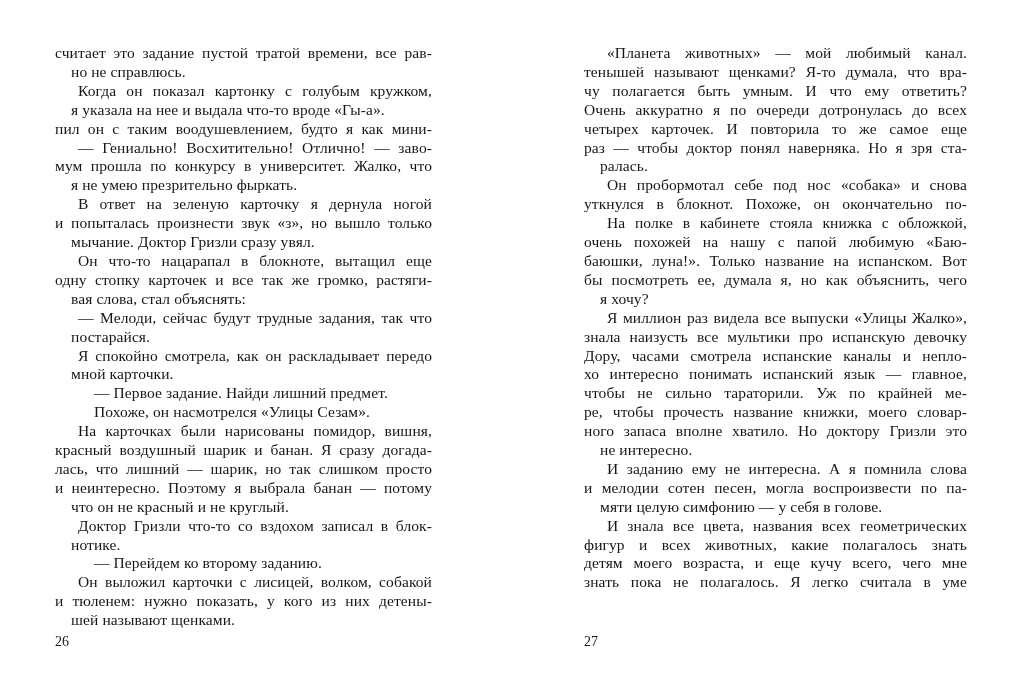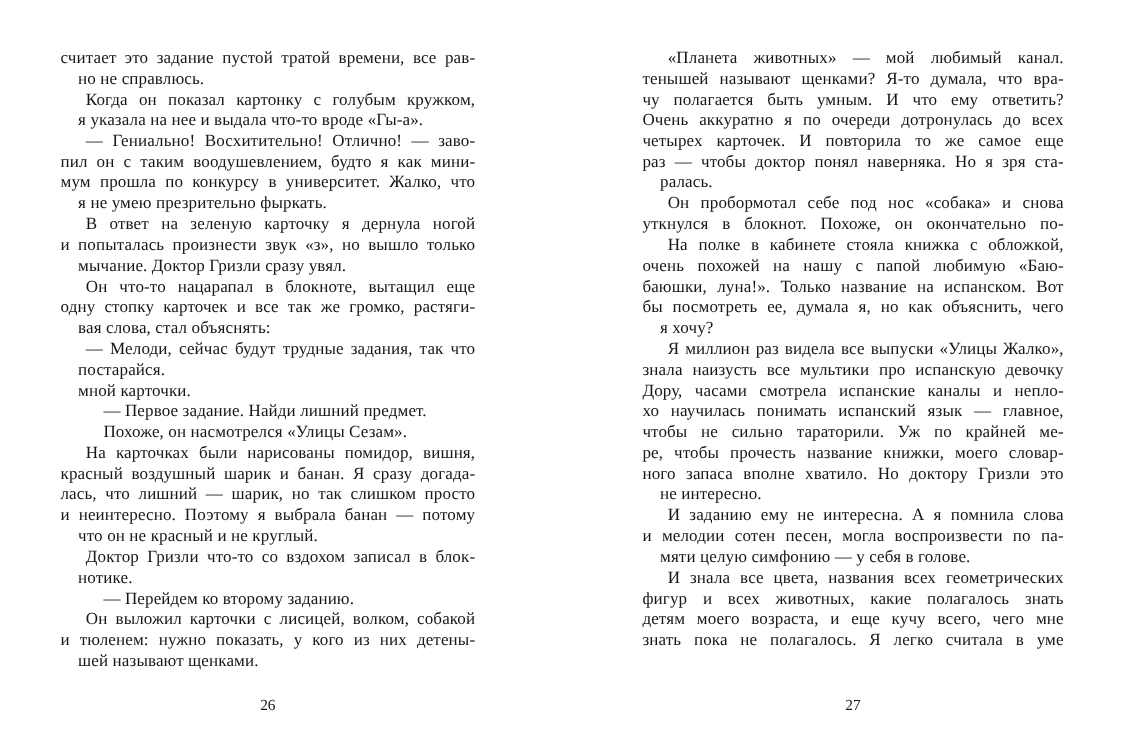--- a/index.html
+++ b/index.html
@@ -26,47 +26,48 @@
     text-align: justify;
     text-align-last: justify;
     letter-spacing: 0.1px;
   }
   .line.indent { text-indent: 23px; }
   .line.para-end { text-align-last: left; margin-left: 16px; }
   .page-number {
     position: absolute;
     top: 634px;
     font-size: 14px;
-    text-align: center;
+    text-align: left;
     color: #161616;
   }
   .page-number.left  { left: 55px;  width: 377px; }
   .page-number.right { left: 584px; width: 383px; }
 </style>
 </head>
 <body>
 
 <div id="spread">
     <div class="text-column left">
       <div class="line">считает это задание пустой тратой времени, все рав-</div>
       <div class="line para-end">но не справлюсь.</div>
       <div class="line indent">Когда он показал картонку с голубым кружком,</div>
       <div class="line para-end">я указала на нее и выдала что-то вроде «Гы-а».</div>
+      <div class="line">пил он с таким воодушевлением, будто я как мини-</div>
       <div class="line indent">— Гениально! Восхитительно! Отлично! — заво-</div>
-      <div class="line">пил он с таким воодушевлением, будто я как мини-</div>
       <div class="line">мум прошла по конкурсу в университет. Жалко, что</div>
       <div class="line para-end">я не умею презрительно фыркать.</div>
       <div class="line indent">В ответ на зеленую карточку я дернула ногой</div>
       <div class="line">и попыталась произнести звук «з», но вышло только</div>
       <div class="line para-end">мычание. Доктор Гризли сразу увял.</div>
       <div class="line indent">Он что-то нацарапал в блокноте, вытащил еще</div>
       <div class="line">одну стопку карточек и все так же громко, растяги-</div>
       <div class="line para-end">вая слова, стал объяснять:</div>
       <div class="line indent">— Мелоди, сейчас будут трудные задания, так что</div>
       <div class="line para-end">постарайся.</div>
+      <div class="line indent">Я спокойно смотрела, как он раскладывает передо</div>
       <div class="line para-end">мной карточки.</div>
       <div class="line indent para-end">— Первое задание. Найди лишний предмет.</div>
       <div class="line indent para-end">Похоже, он насмотрелся «Улицы Сезам».</div>
       <div class="line indent">На карточках были нарисованы помидор, вишня,</div>
       <div class="line">красный воздушный шарик и банан. Я сразу догада-</div>
       <div class="line">лась, что лишний — шарик, но так слишком просто</div>
       <div class="line">и неинтересно. Поэтому я выбрала банан — потому</div>
       <div class="line para-end">что он не красный и не круглый.</div>
       <div class="line indent">Доктор Гризли что-то со вздохом записал в блок-</div>
       <div class="line para-end">нотике.</div>
@@ -87,21 +88,21 @@
       <div class="line indent">Он пробормотал себе под нос «собака» и снова</div>
       <div class="line">уткнулся в блокнот. Похоже, он окончательно по-</div>
       <div class="line indent">На полке в кабинете стояла книжка с обложкой,</div>
       <div class="line">очень похожей на нашу с папой любимую «Баю-</div>
       <div class="line">баюшки, луна!». Только название на испанском. Вот</div>
       <div class="line">бы посмотреть ее, думала я, но как объяснить, чего</div>
       <div class="line para-end">я хочу?</div>
       <div class="line indent">Я миллион раз видела все выпуски «Улицы Жалко»,</div>
       <div class="line">знала наизусть все мультики про испанскую девочку</div>
       <div class="line">Дору, часами смотрела испанские каналы и непло-</div>
-      <div class="line">хо научилась понимать испанский язык — главное,</div>
+      <div class="line">хо интересно понимать испанский язык — главное,</div>
       <div class="line">чтобы не сильно тараторили. Уж по крайней ме-</div>
       <div class="line">ре, чтобы прочесть название книжки, моего словар-</div>
       <div class="line">ного запаса вполне хватило. Но доктору Гризли это</div>
       <div class="line para-end">не интересно.</div>
       <div class="line indent">И заданию ему не интересна. А я помнила слова</div>
       <div class="line">и мелодии сотен песен, могла воспроизвести по па-</div>
       <div class="line para-end">мяти целую симфонию — у себя в голове.</div>
       <div class="line indent">И знала все цвета, названия всех геометрических</div>
       <div class="line">фигур и всех животных, какие полагалось знать</div>
       <div class="line">детям моего возраста, и еще кучу всего, чего мне</div>

